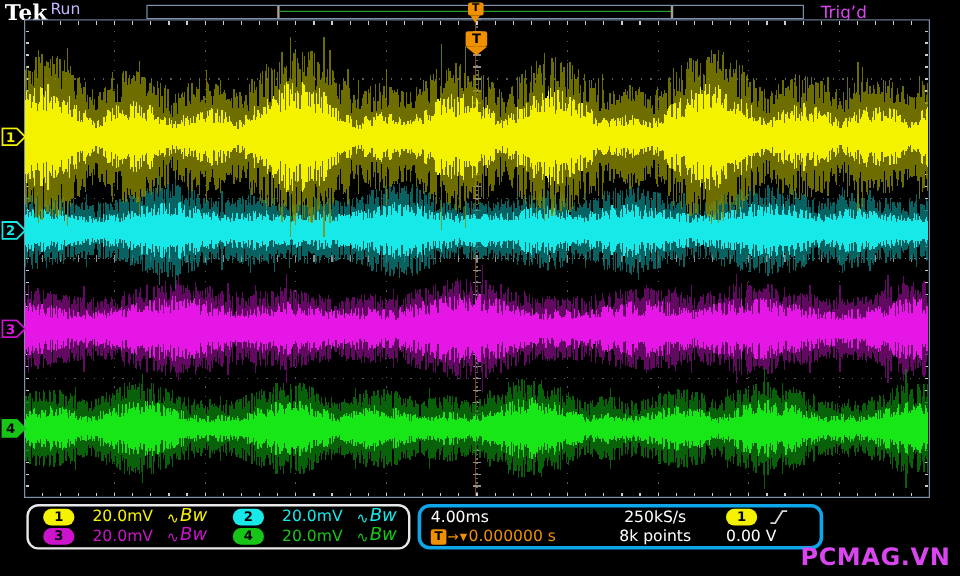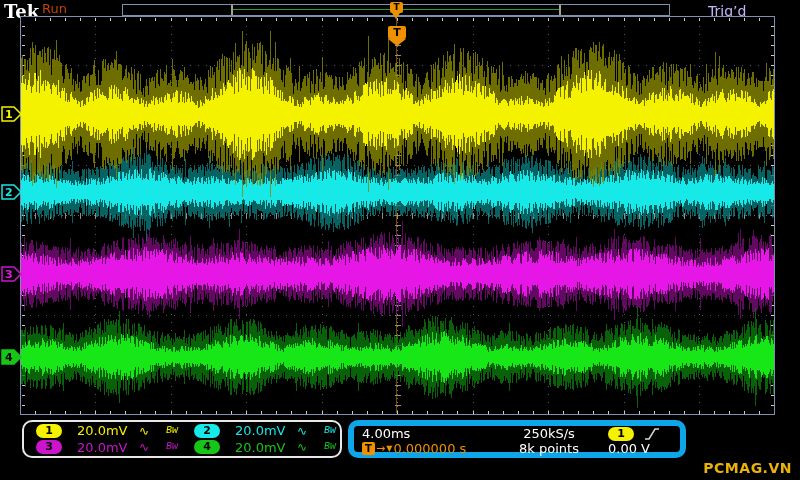--- a/index.html
+++ b/index.html
@@ -1,22 +1,22 @@
 <!DOCTYPE html>
 <html><head>
 <meta charset="utf-8">
 <style>
   html,body{margin:0;padding:0;background:#000;}
   .stage{position:relative;width:800px;height:480px;background:#000;overflow:hidden;
          font-family:"DejaVu Sans",sans-serif;color:#fff;}
   
   .tek-logo{position:absolute;left:4px;top:1px;font-family:"DejaVu Serif",serif;
             font-weight:bold;font-size:18px;color:#fff;}
-  .run-status{position:absolute;left:42px;top:1px;font-size:13px;color:#c2410c;}
-  .trigd-status{position:absolute;left:708px;top:3px;font-size:14px;color:#c4b5fd;}
+  .run-status{position:absolute;left:42px;top:1px;font-size:13px;color:#c4b5fd;}
+  .trigd-status{position:absolute;left:684px;top:3px;font-size:14px;color:#d946ef;}
   .recview{position:absolute;left:122px;top:4px;width:548px;height:12px;
            border:1px solid #7d90ad;background:#000;box-sizing:border-box;}
   .recview .bracket{position:absolute;top:0px;width:2px;height:10px;background:#a8a088;}
   .recview .greenline{position:absolute;left:110px;top:4px;width:327px;height:1px;background:#2f9e2f;}
   .tmark-small{position:absolute;left:390px;top:2px;width:13px;height:11px;background:#ee9000;
                border-radius:2px;color:#000;font-size:9px;font-weight:bold;text-align:center;
                line-height:11px;z-index:5;}
   .tmark-small-arrow{position:absolute;left:392px;top:13px;width:0;height:0;z-index:5;
                border-left:4px solid transparent;border-right:4px solid transparent;
                border-top:6px solid #ee9000;}
@@ -28,43 +28,43 @@
   .trig-flag .flagtip{margin:0 auto;width:0;height:0;
                border-left:9px solid transparent;border-right:9px solid transparent;
                border-top:7px solid #ee9000;}
   .ch-marker{position:absolute;left:1px;z-index:4;}
   .ch-marker text{font-family:"DejaVu Sans",sans-serif;font-size:11px;font-weight:bold;}
   
   .readout-left{position:absolute;left:22px;top:420px;width:320px;height:38px;
         border:2px solid #e8e8e8;border-radius:10px;box-sizing:border-box;
         display:flex;flex-direction:column;justify-content:space-evenly;background:#000;}
   .readout-right{position:absolute;left:348px;top:420px;width:338px;height:38px;
-        border:6px solid #0ea5e9;border-radius:10px;box-sizing:border-box;
+        border:3px solid #0ea5e9;border-radius:10px;box-sizing:border-box;
         display:flex;flex-direction:column;justify-content:space-evenly;background:#000;}
   .ro-row{display:flex;align-items:center;height:16px;font-size:13px;}
   .badge{display:inline-block;width:26px;height:14px;border-radius:8px;color:#000;
          font-size:11px;font-weight:bold;text-align:center;line-height:14px;flex:none;}
   .b1{background:#f5f200}.b2{background:#17e8e8}.b3{background:#cc14cc}.b4{background:#17c517}
   .t1{color:#f5f200}.t2{color:#17e8e8}.t3{color:#cc14cc}.t4{color:#17c517}
   .chgrp{display:flex;align-items:center;width:148px;padding-left:12px;}
   .chgrp .scale{width:62px;margin-left:15px;}
   .coup{display:flex;align-items:baseline;}
   .coup .squig{font-size:12px;}
-  .coup .bw{font-size:10px;margin-left:17px;position:relative;top:-2px;font-family:Liberation Mono, monospace;}
+  .coup .bw{font-size:15px;margin-left:1px;position:relative;top:-2px;}
   .col1{width:132px;padding-left:8px;display:flex;align-items:center;flex:none;}
   .col2{width:110px;flex:none;text-align:center;}
   .col3{display:flex;align-items:center;padding-left:4px;}
   .orange{color:#ee9000;}
   .ticon{display:inline-block;width:13px;height:13px;background:#ee9000;border-radius:2px;
          color:#000;font-size:10px;font-weight:bold;text-align:center;line-height:13px;flex:none;}
   .arrow-right{font-size:11px;margin:0 1px;}
   .arrow-down{font-size:8px;margin-right:1px;}
   .slope-icon{margin-left:10px;}
-  .watermark{position:absolute;right:8px;bottom:4px;font-size:14px;font-weight:bold;
-             color:#eab308;letter-spacing:0.5px;}
+  .watermark{position:absolute;right:8px;bottom:4px;font-size:20px;font-weight:bold;
+             color:#d946ef;letter-spacing:0.5px;}
 </style>
 </head>
 <body>
 
 <div class="stage">
 
   <span class="tek-logo">Tek</span>
   <span class="run-status">Run</span>
   <div class="recview">
     <div class="bracket" style="left:108px;"></div>

